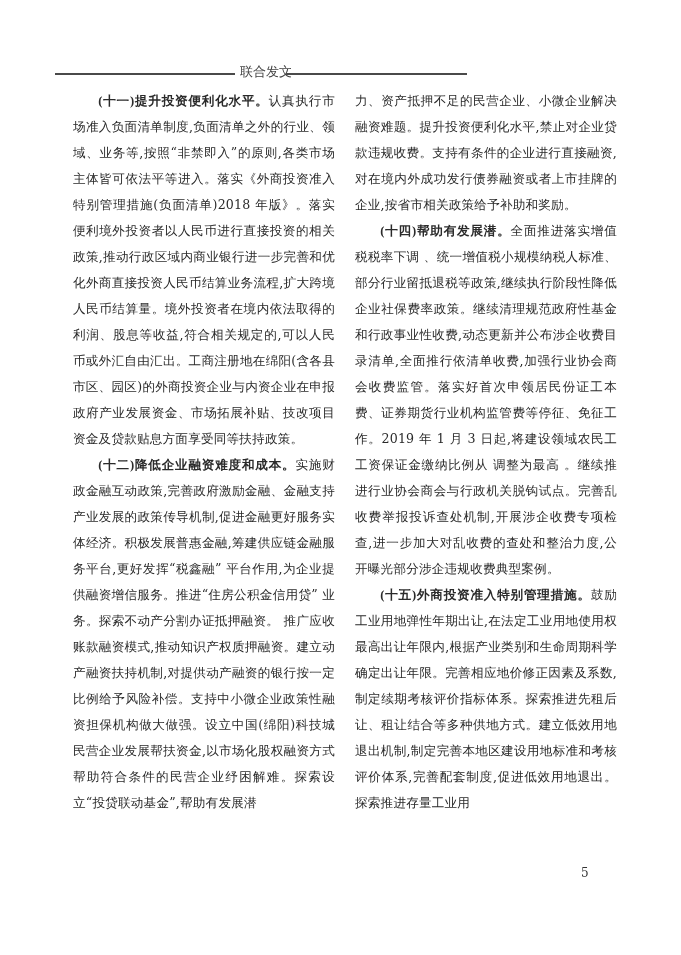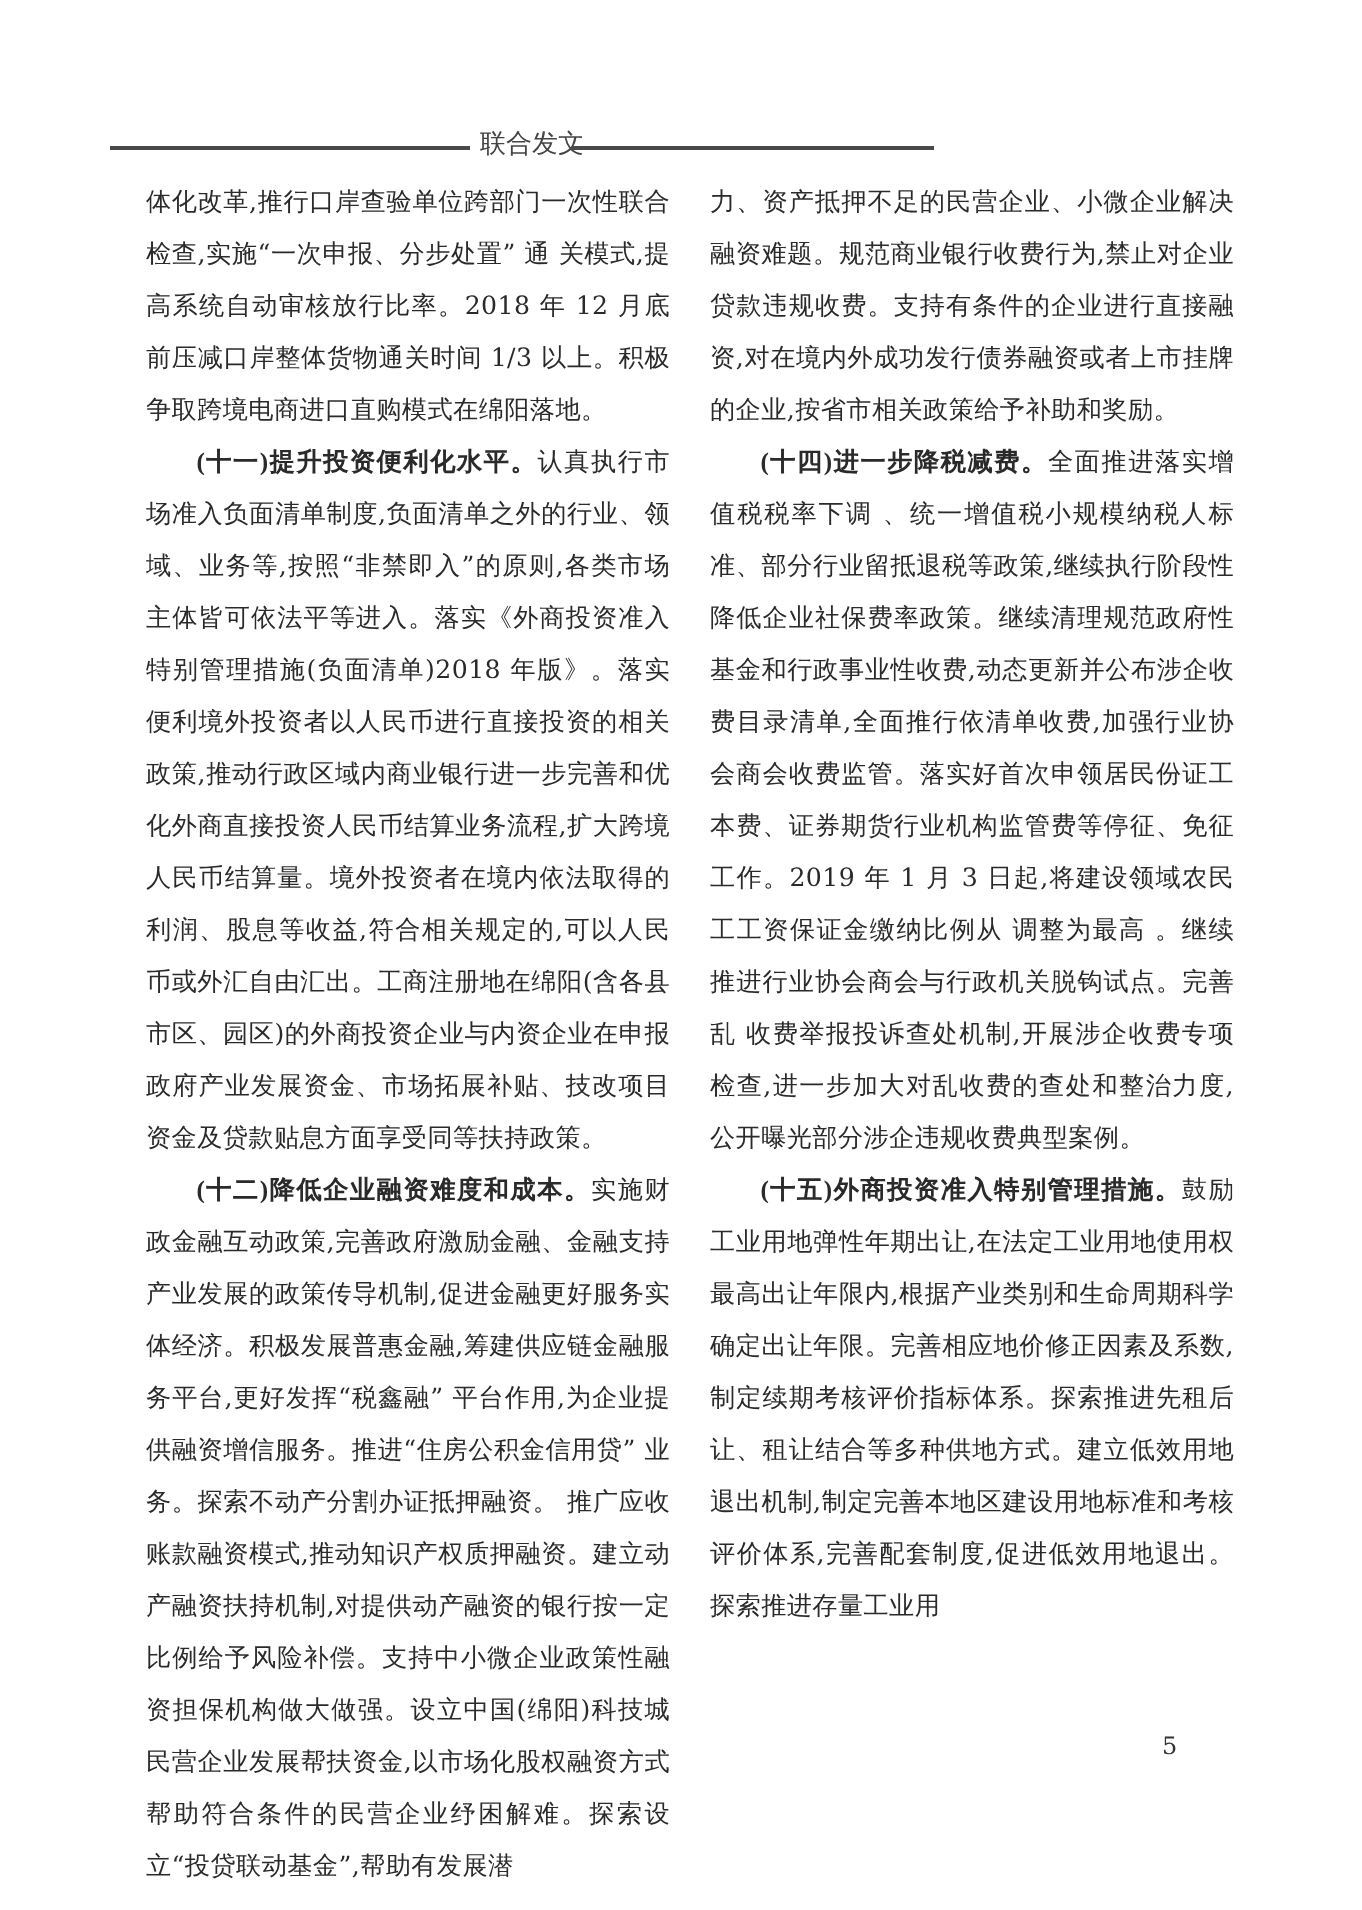--- a/index.html
+++ b/index.html
@@ -21,24 +21,23 @@
 </head>
 <body>
 
 <div>
   <div class="rule-left"></div>
   <div class="header-title">联合发文</div>
   <div class="rule-right"></div>
 </div>
 
 <div class="col col-left">
-  <p class="para">体化改革,推行口岸查验单位跨部门一次性联合检查,实施“一次申报、分步处置” 通  关模式,提高系统自动审核放行比率。2018 年 12 月底前压减口岸整体货物通关时间 1/3 以上。积极争取跨境电商进口直购模式在绵阳落地。</p>
   <p class="para indent"><span class="heading">(十一)提升投资便利化水平。</span><span>认真执行市场准入负面清单制度,负面清单之外的行业、领域、业务等,按照“非禁即入”的原则,各类市场主体皆可依法平等进入。落实《外商投资准入特别管理措施(负面清单)2018 年版》。落实便利境外投资者以人民币进行直接投资的相关政策,推动行政区域内商业银行进一步完善和优化外商直接投资人民币结算业务流程,扩大跨境人民币结算量。境外投资者在境内依法取得的利润、股息等收益,符合相关规定的,可以人民币或外汇自由汇出。工商注册地在绵阳(含各县市区、园区)的外商投资企业与内资企业在申报政府产业发展资金、市场拓展补贴、技改项目资金及贷款贴息方面享受同等扶持政策。</span></p>
   <p class="para indent"><span class="heading">(十二)降低企业融资难度和成本。</span><span>实施财政金融互动政策,完善政府激励金融、金融支持产业发展的政策传导机制,促进金融更好服务实体经济。积极发展普惠金融,筹建供应链金融服务平台,更好发挥“税鑫融” 平台作用,为企业提供融资增信服务。推进“住房公积金信用贷” 业务。探索不动产分割办证抵押融资。 推广应收账款融资模式,推动知识产权质押融资。建立动产融资扶持机制,对提供动产融资的银行按一定比例给予风险补偿。支持中小微企业政策性融资担保机构做大做强。设立中国(绵阳)科技城民营企业发展帮扶资金,以市场化股权融资方式帮助符合条件的民营企业纾困解难。探索设立“投贷联动基金”,帮助有发展潜</span></p>
 </div>
 
 <div class="col col-right">
-  <p class="para">力、资产抵押不足的民营企业、小微企业解决融资难题。规范商业银行收费行为,禁止对企业贷款违规收费。支持有条件的企业进行直接融资,对在境内外成功发行债券融资或者上市挂牌的企业,按省市相关政策给予补助和奖励。</p>
-  <p class="para indent"><span class="heading">(十四)进一步降税减费。</span><span>全面推进落实增值税税率下调 、统一增值税小规模纳税人标准、部分行业留抵退税等政策,继续执行阶段性降低企业社保费率政策。继续清理规范政府性基金和行政事业性收费,动态更新并公布涉企收费目录清单,全面推行依清单收费,加强行业协会商会收费监管。落实好首次申领居民份证工本费、证券期货行业机构监管费等停征、免征工作。2019 年 1 月 3 日起,将建设领域农民工工资保证金缴纳比例从 调整为最高 。继续推进行业协会商会与行政机关脱钩试点。完善乱 收费举报投诉查处机制,开展涉企收费专项检查,进一步加大对乱收费的查处和整治力度,公开曝光部分涉企违规收费典型案例。</span></p>
+  <p class="para">力、资产抵押不足的民营企业、小微企业解决融资难题。提升投资便利化水平,禁止对企业贷款违规收费。支持有条件的企业进行直接融资,对在境内外成功发行债券融资或者上市挂牌的企业,按省市相关政策给予补助和奖励。</p>
+  <p class="para indent"><span class="heading">(十四)帮助有发展潜。</span><span>全面推进落实增值税税率下调 、统一增值税小规模纳税人标准、部分行业留抵退税等政策,继续执行阶段性降低企业社保费率政策。继续清理规范政府性基金和行政事业性收费,动态更新并公布涉企收费目录清单,全面推行依清单收费,加强行业协会商会收费监管。落实好首次申领居民份证工本费、证券期货行业机构监管费等停征、免征工作。2019 年 1 月 3 日起,将建设领域农民工工资保证金缴纳比例从 调整为最高 。继续推进行业协会商会与行政机关脱钩试点。完善乱 收费举报投诉查处机制,开展涉企收费专项检查,进一步加大对乱收费的查处和整治力度,公开曝光部分涉企违规收费典型案例。</span></p>
   <p class="para indent"><span class="heading">(十五)外商投资准入特别管理措施。</span><span>鼓励工业用地弹性年期出让,在法定工业用地使用权最高出让年限内,根据产业类别和生命周期科学确定出让年限。完善相应地价修正因素及系数, 制定续期考核评价指标体系。探索推进先租后让、租让结合等多种供地方式。建立低效用地退出机制,制定完善本地区建设用地标准和考核评价体系,完善配套制度,促进低效用地退出。探索推进存量工业用</span></p>
 </div>
 
 <div class="page-number">5</div>
 
 </body></html>

